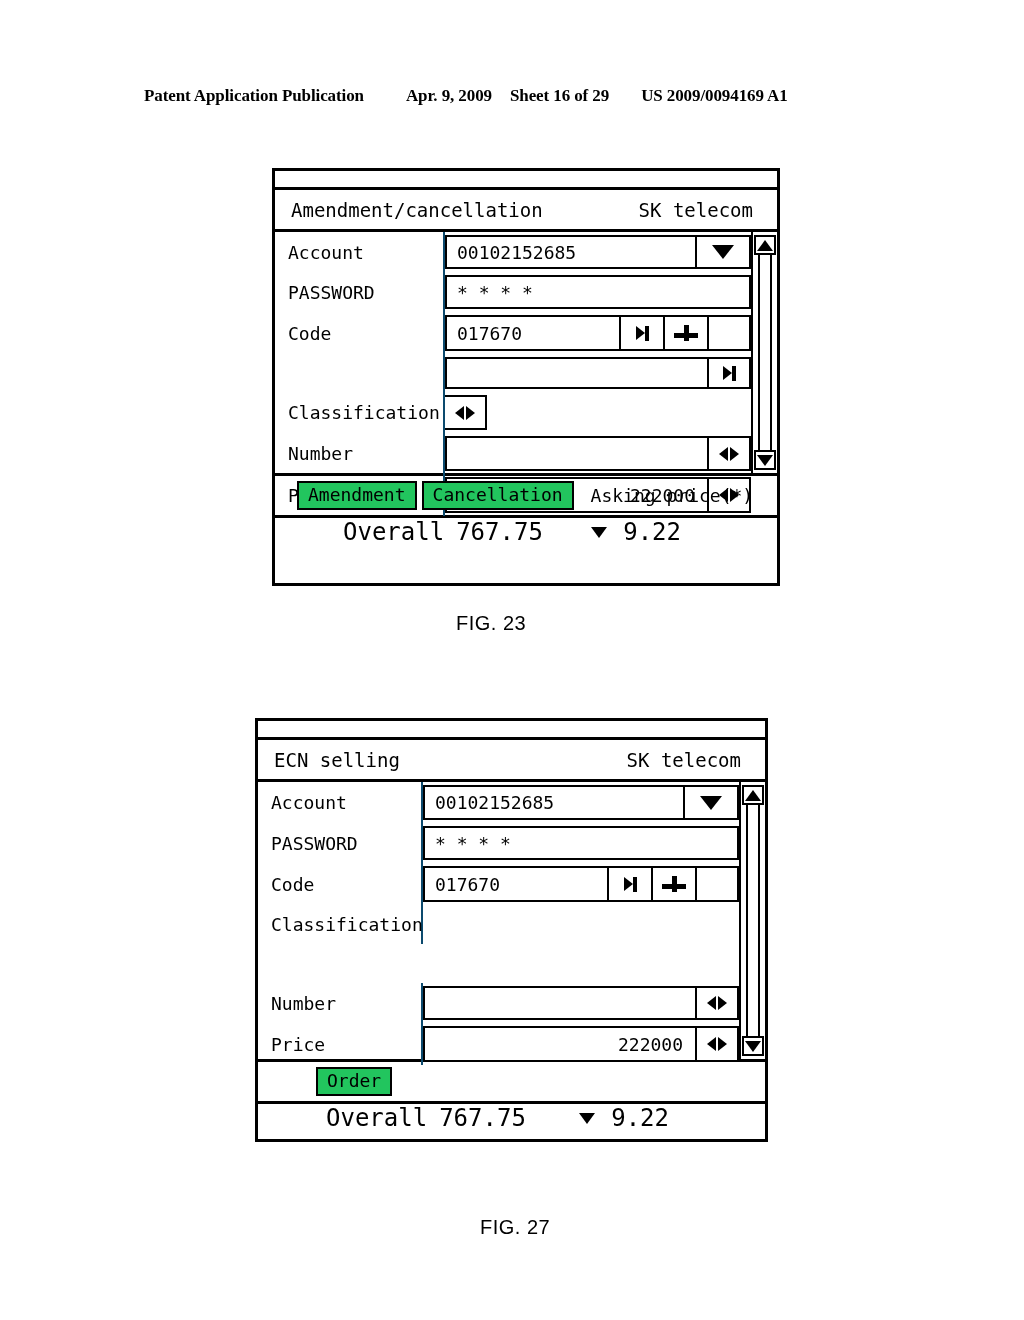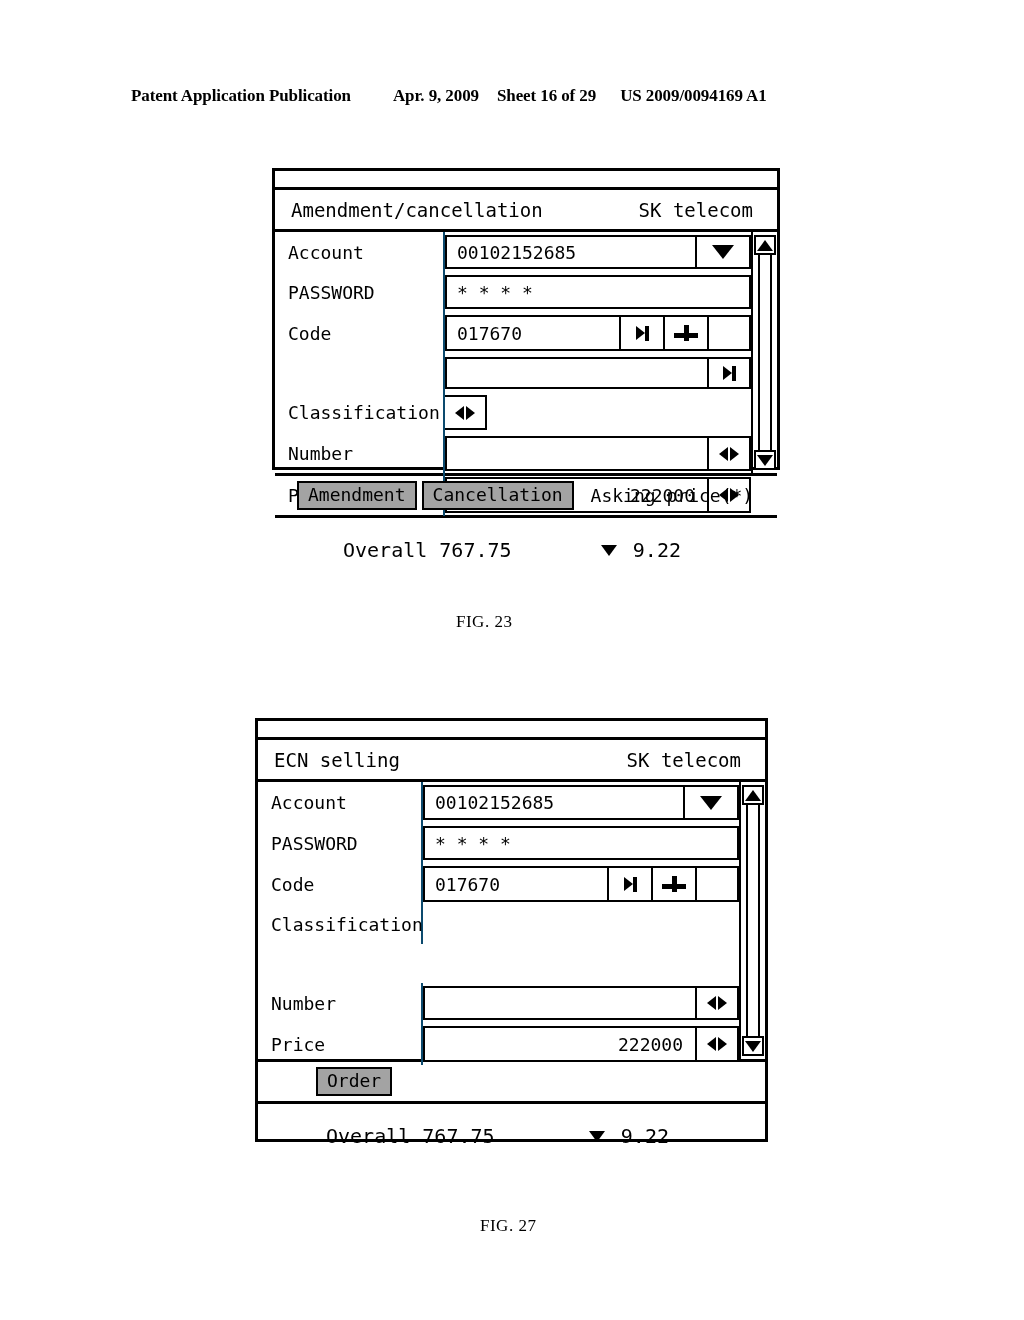--- a/index.html
+++ b/index.html
@@ -13,34 +13,34 @@
     position: relative;
     font-family: "Liberation Sans", sans-serif;
     color: #000000;
     overflow: hidden;
   }
 
   
   .page-header {
     position: absolute;
     top: 86px;
-    left: 131px;
+    left: 144px;
     width: 768px;
     display: flex;
     align-items: baseline;
     font-family: "Liberation Serif", serif;
     font-weight: bold;
     font-size: 17px;
     letter-spacing: -0.1px;
     white-space: nowrap;
   }
   .ph-pub     { }
   .ph-date    { margin-left: 42px; }
   .ph-sheet   { margin-left: 18px; }
-  .ph-patno   { margin-left: 24px; }
+  .ph-patno   { margin-left: 32px; }
 
   
   .figure { position: absolute; }
 
   
   .device {
     position: absolute;
     border: 3px solid #000;
     background: #fff;
     box-sizing: border-box;
@@ -218,71 +218,71 @@
   .actionbar {
     display: flex;
     align-items: center;
     box-sizing: border-box;
     border-bottom: 3px solid #000;
     height: 42px;
     padding-left: 22px;
   }
   .btn {
     border: 2px solid #000;
-    background: #a3a3a3;
+    background: #22c55e;
     box-sizing: border-box;
     padding: 2px 9px 3px 9px;
     font-family: "DejaVu Sans Mono", monospace;
     font-size: 18px;
     line-height: 1.15;
     white-space: nowrap;
     margin-right: 5px;
   }
   .hint {
     font-family: "DejaVu Sans Mono", monospace;
     font-size: 18px;
     white-space: nowrap;
     margin-left: 12px;
   }
 
   
   .statusbar {
     display: flex;
-    align-items: flex-end;
+    align-items: flex-start;
     box-sizing: border-box;
     height: 44px;
     font-family: "DejaVu Sans Mono", monospace;
-    font-size: 20px;
+    font-size: 24px;
     white-space: nowrap;
   }
   .statusbar .overall { margin-left: 68px; }
   .statusbar .change  { margin-left: auto; margin-right: 96px; display: flex; align-items: center; gap: 16px; }
 
   
   .caption {
     position: absolute;
-    font-family: Liberation Serif, serif;
-    font-size: 17px;
+    font-family: Liberation Sans, sans-serif;
+    font-size: 20px;
     letter-spacing: 0.5px;
     white-space: nowrap;
   }
 </style>
 </head>
 <body>
 
 <div class="page-header">
   <span class="ph-pub">Patent Application Publication</span>
   <span class="ph-date">Apr. 9, 2009</span>
   <span class="ph-sheet">Sheet 16 of 29</span>
   <span class="ph-patno">US 2009/0094169 A1</span>
 </div>
 
 <div class="figure">
 
-  <div class="device" id="dev23" style="left:272px; top:168px; width:508px; height:302px;">
+  <div class="device" id="dev23" style="left:272px; top:168px; width:508px; height:418px;">
 
     <div class="topstrip"></div>
 
     <div class="titlebar">
       <span class="screen-name">Amendment/cancellation</span>
       <span class="carrier">SK telecom</span>
     </div>
 
     <div class="formwrap" style="height:244px;">
       <div class="rows">

